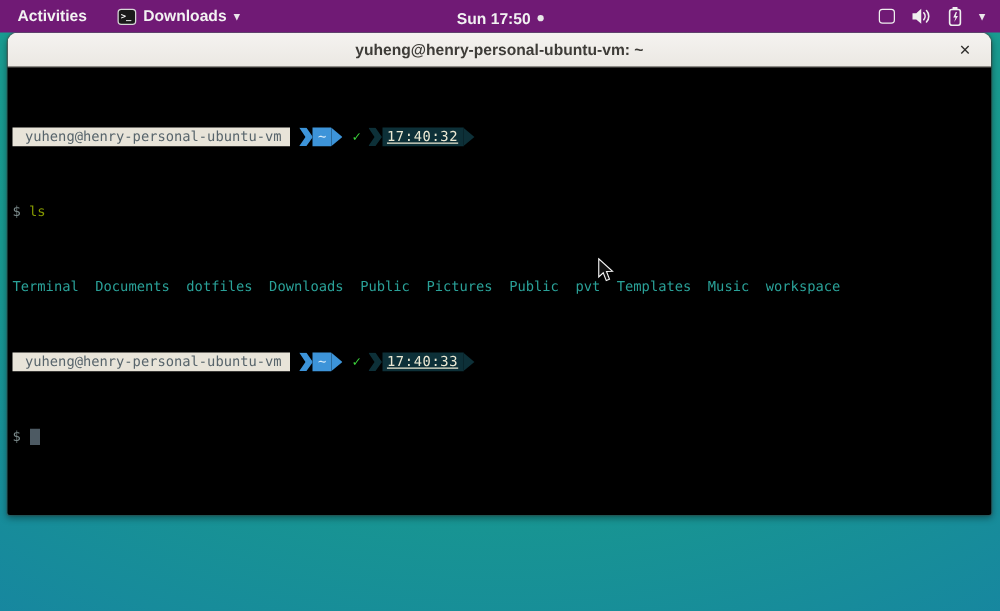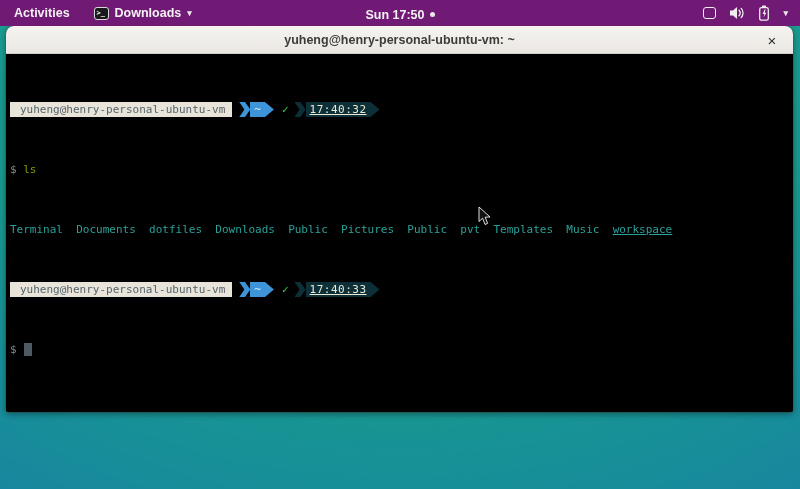--- a/index.html
+++ b/index.html
@@ -68,21 +68,21 @@
   .pl-tail { display:inline-block; width:9px; height:15px; clip-path:polygon(0 0, 100% 50%, 0 100%); }
   .blue  { background:#3d94d9; }
   .blue-txt { color:#d9ecfa; }
   .dark  { background:#0d3038; }
   .dark-txt { color:#ece9d4; letter-spacing:.5px;text-decoration:underline; }
   .check { color:#3bd23b; font-weight:700; margin:0 6px 0 8px; }
 
   .dollar { color:#7b8a8b; }
   .cmd { color:#859900; }
   .dir { color:#2aa198; margin-right:2ch; }
-  .dir:last-child { margin-right:0;text-decoration:underline; }
+  .dir:last-child { margin-right:0; }
   .cursor-block { display:inline-block; width:8px; height:13px; background:#4d5a63; vertical-align:middle; margin-left:1px; }
 
   .mouse { position:absolute; left:478px; top:206px; z-index:40; pointer-events:none; }
 </style>
 </head>
 <body>
 
 <div class="desktop"></div>
 
 <div class="topbar">

